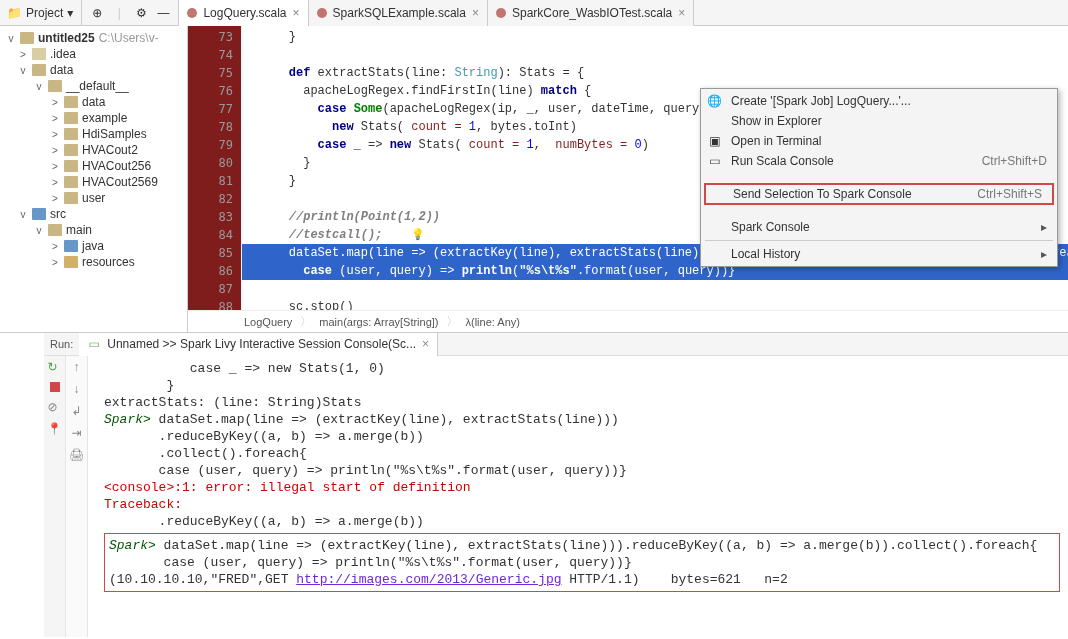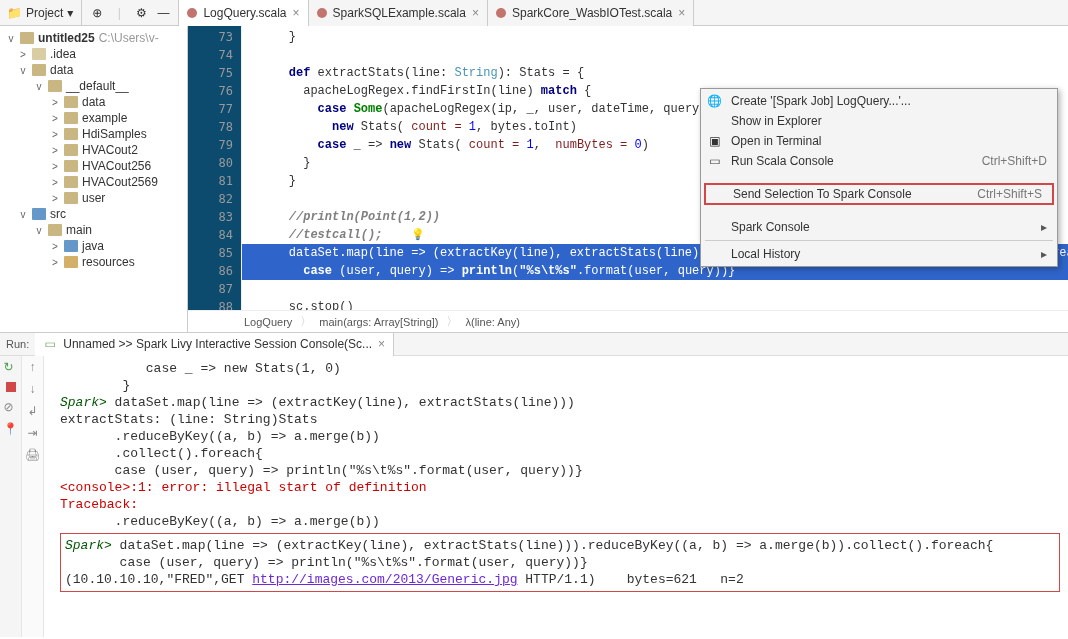--- a/index.html
+++ b/index.html
@@ -50,38 +50,38 @@
   .tree .folder-icon.blue { background:#6597c9; }
   .tree .folder-icon.res { background:#d2b067; position:relative; }
   .indent-1 { padding-left:18px !important; }
   .indent-2 { padding-left:34px !important; }
   .indent-3 { padding-left:50px !important; }
   .muted { color:#999; }
   .bold { font-weight:bold; }
   
   .editor { flex:1; display:flex; flex-direction:column; overflow:hidden; }
   .code-area { display:flex; flex:1; overflow:hidden; position: relative; }
-  .gutter { width: 54px; background:#0c4a6e; border-right:1px solid #eee; font-family:monospace; font-size:12px; color:#999; text-align:right; padding-right:8px; line-height:18px; padding-top:2px;}
+  .gutter { width: 54px; background:#7f1d1d; border-right:1px solid #eee; font-family:monospace; font-size:12px; color:#999; text-align:right; padding-right:8px; line-height:18px; padding-top:2px;}
   .gutter div { height:18px; }
   .code { flex:1; font-family:"Consolas","Courier New",monospace; font-size:12px; line-height:18px; padding-top:2px; white-space:pre; overflow:hidden; }
   .code .cline { height:18px; padding-left: 18px;}
   .kw { color:#000080; font-weight:bold; }
   .str { color:#008000; font-weight:bold; }
   .typ { color:#4796b3; }
   .com { color:#808080; font-style:italic;font-weight:bold; }
   .gray { color:#7f1d1d; }
   .num { color:#0000ff; }
   .sel { background:#2f65ca; color:#fff; }
   .sel .kw, .sel .str, .sel .com, .sel .typ, .sel .num, .sel .gray { color:#fff !important; }
   .bulb { color: #f0a500; font-size: 11px;}
   
   .breadcrumb { height:22px; border-top:1px solid #eee; padding-left:56px; display:flex; align-items:center; gap:8px; color:#555; background:#fff; font-size:11px;}
   .breadcrumb .sep { color:#bbb; }
   
-  .run-panel { border-top:1px solid #ccc; display:flex; flex-direction:column; height:305px;}
+  .run-panel { border-top:1px solid #ccc; display:flex; flex-direction:column; height:305px;padding-left:44px;}
   .run-header { display:flex; align-items:center; height:23px; border-bottom:1px solid #ddd; background:#f5f5f5; }
   .run-header .label { padding:0 6px; font-size:11px; color:#555;}
   .run-tab { display:flex; align-items:center; gap:6px; padding:0 8px; height:23px; background:#fff; border-right:1px solid #ccc;}
   .run-body { display:flex; flex:1; overflow:hidden; }
   .run-toolbar-left { width:22px; border-right:1px solid #e5e5e5; background:#f5f5f5; display:flex; flex-direction:column; align-items:center; padding-top:4px; gap:8px;}
   .run-toolbar-left .ic { width:14px; height:14px; font-size:12px; }
   .run-toolbar-inner { width:22px; border-right:1px solid #e5e5e5; background:#fafafa; display:flex; flex-direction:column; align-items:center; padding-top:4px; gap:8px;}
   .green-restart { color:#4b9e4b; font-size:13px; }
   .red-stop { width:10px; height:10px; background:#d04848; }
   .console { flex:1; font-family:"Consolas","Courier New",monospace; font-size:13px; line-height:17px; padding:4px 8px; overflow:hidden; position:relative;margin-left:8px;}
@@ -272,22 +272,22 @@
       <span class="ic" style="color:#888;">↑</span>
       <span class="ic" style="color:#888;">↓</span>
       <span class="ic" style="color:#888;">↲</span>
       <span class="ic" style="color:#888;">⇥</span>
       <span class="ic" style="color:#888;">🖨</span>
     </div>
     <div class="console" id="console">
         <div class="cl">           case _ =&gt; new Stats(1, 0)</div>
         <div class="cl">        }</div>
         <div class="cl"></div>
+        <div class="cl">extractStats: (line: String)Stats</div>
         <div class="cl"><span class="prompt">Spark&gt;</span> dataSet.map(line =&gt; (extractKey(line), extractStats(line)))</div>
-        <div class="cl">extractStats: (line: String)Stats</div>
         <div class="cl">       .reduceByKey((a, b) =&gt; a.merge(b))</div>
         <div class="cl">       .collect().foreach{</div>
         <div class="cl">       case (user, query) =&gt; println("%s\t%s".format(user, query))}</div>
         <div class="cl"></div>
         <div class="cl err">&lt;console&gt;:1: error: illegal start of definition</div>
         <div class="cl err">Traceback:</div>
         <div class="cl">       .reduceByKey((a, b) =&gt; a.merge(b))</div>
         <div class="cl"></div>
         <div class="outbox">
           <div class="cl"><span class="prompt">Spark&gt;</span> dataSet.map(line =&gt; (extractKey(line), extractStats(line))).reduceByKey((a, b) =&gt; a.merge(b)).collect().foreach{</div>

